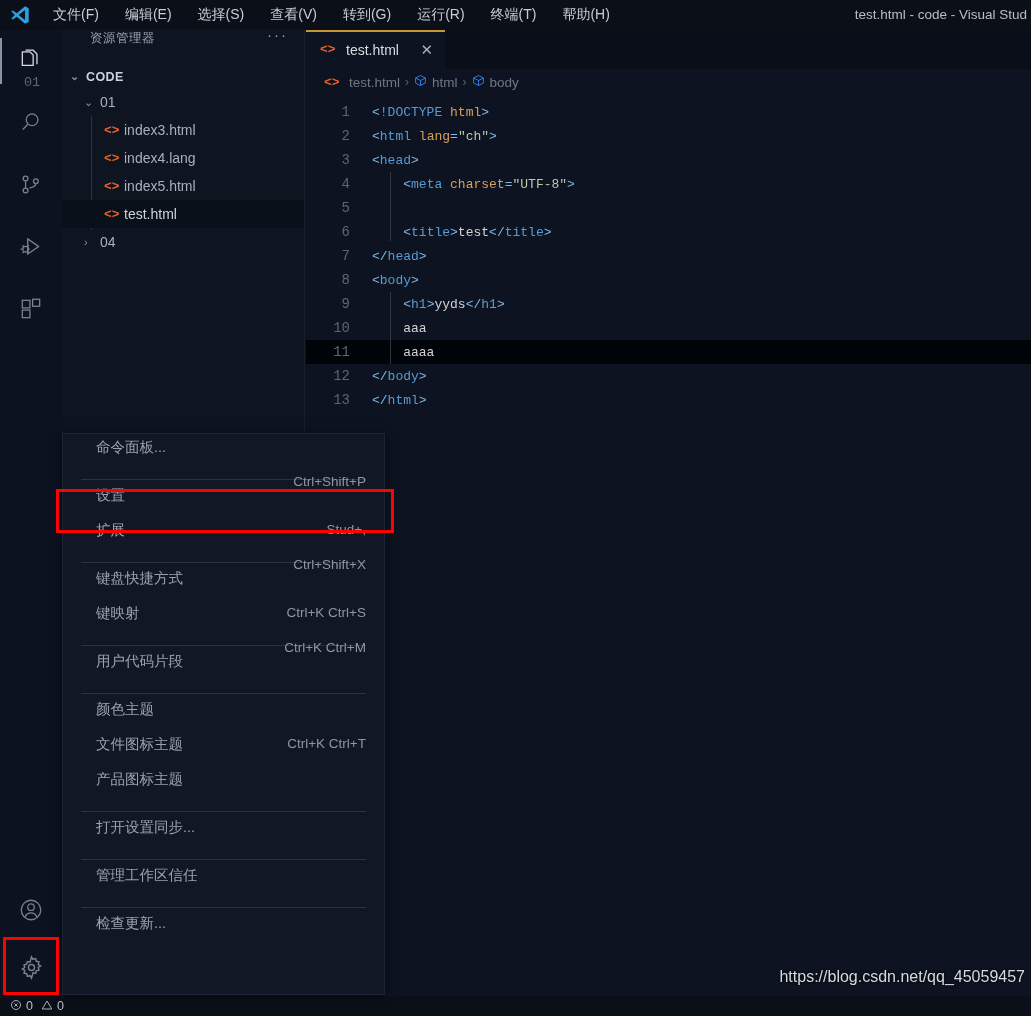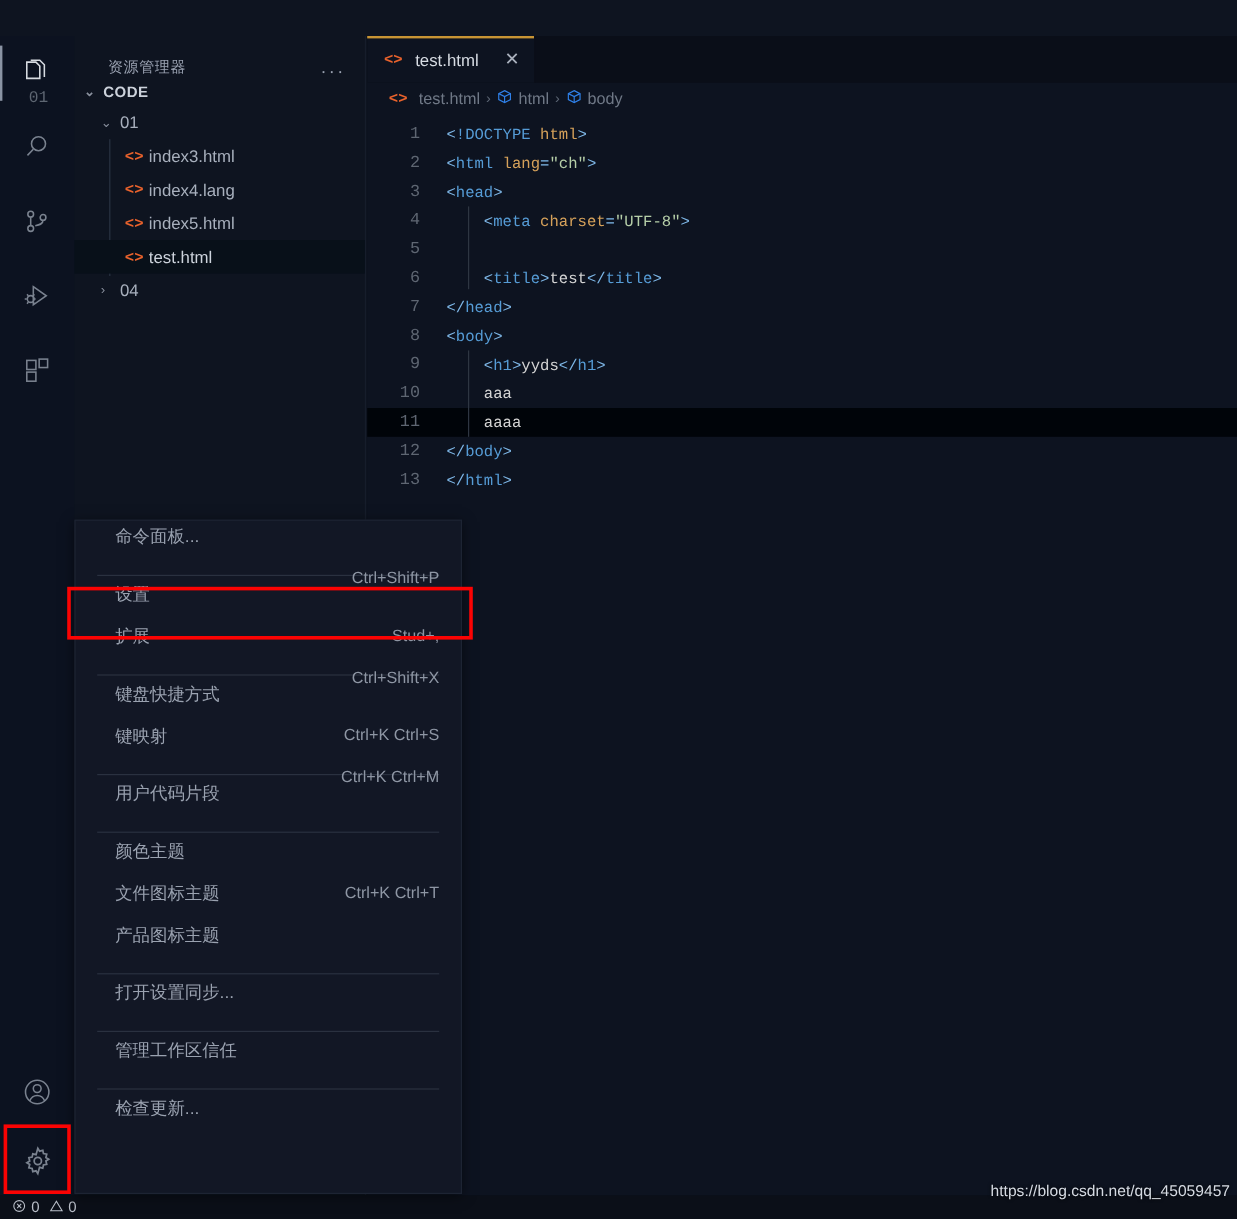--- a/index.html
+++ b/index.html
@@ -40,21 +40,21 @@
     content: ""; position: absolute; left: 0; top: 8px; width: 2px; height: 46px; background: #8a93a3;
   }
   .act-spacer { flex: 1; }
 
   
   .sidebar {
     position: absolute; left: 62px; top: 30px; width: 243px; height: 966px;
     background: #0e1420; border-right: 1px solid #161d2b;
   }
   .sidebar-header {
-    height: 35px; display: flex; align-items: flex-end; justify-content: space-between;
+    height: 35px; display: flex; align-items: flex-start; justify-content: space-between;
     padding: 0 16px 0 28px; color: #9aa2b1; font-size: 12.5px; letter-spacing: .5px;
   }
   .dots { color: #9aa2b1; font-size: 15px; letter-spacing: 2px; line-height: 10px; }
   .tree-root {
     display: flex; align-items: center; height: 23px; padding-left: 8px;
     color: #ccd2db; font-size: 12.5px; font-weight: bold; letter-spacing: .4px;
   }
   .tree-row {
     display: flex; align-items: center; height: 28px; font-size: 14px; color: #a8b0bd;
     padding-left: 8px; position: relative;
@@ -126,29 +126,48 @@
   }
 
   
   .statusbar {
     position: absolute; left: 0; bottom: 0; width: 1031px; height: 20px;
     background: #0b0f18; display: flex; align-items: center; padding-left: 10px; gap: 6px;
   }
   .sb-item { display: flex; align-items: center; gap: 4px; color: #b9bec8; font-size: 12.5px; }
 
   .watermark {
-    position: absolute; right: 6px; bottom: 16px; color: #d5dae2; font-size: 13px;
+    position: absolute; right: 6px; bottom: 30px; color: #d5dae2; font-size: 16px;
     z-index: 30; text-shadow: 0 0 3px #000;
   }
 </style>
 </head>
 <body>
 
 <div id="app">
 
+  <div class="titlebar">
+    <div class="vscode-logo">
+      <svg width="22" height="22" viewBox="0 0 24 24">
+        <path d="M17.5 2.5 L21.5 4.5 L21.5 19.5 L17.5 21.5 L8.5 13.8 L4.2 17 L2.5 16 L6.3 12 L2.5 8 L4.2 7 L8.5 10.2 Z" fill="#2f9fe0"></path>
+        <path d="M17.5 6.5 L17.5 17.5 L10.5 12 Z" fill="#0e1420"></path>
+      </svg>
+    </div>
+    <div class="menu-items">
+      <div class="menu-item">文件(F)</div>
+      <div class="menu-item">编辑(E)</div>
+      <div class="menu-item">选择(S)</div>
+      <div class="menu-item">查看(V)</div>
+      <div class="menu-item">转到(G)</div>
+      <div class="menu-item">运行(R)</div>
+      <div class="menu-item">终端(T)</div>
+      <div class="menu-item">帮助(H)</div>
+    </div>
+    <div class="window-title">test.html - code - Visual Stud</div>
+  </div>
 
   <div class="activitybar">
     <div class="act-icon active">
       <svg width="26" height="26" viewBox="0 0 24 24" fill="none" stroke="currentColor" stroke-width="1.2">
         <path d="M4 3.5h7l3 3v9.5H4z"></path>
           <path d="M7 2h7l3.5 3.5V15"></path>
       </svg>
     </div>
     <div class="act-icon">
       <svg width="26" height="26" viewBox="0 0 24 24" fill="none" stroke="currentColor" stroke-width="1.2">

